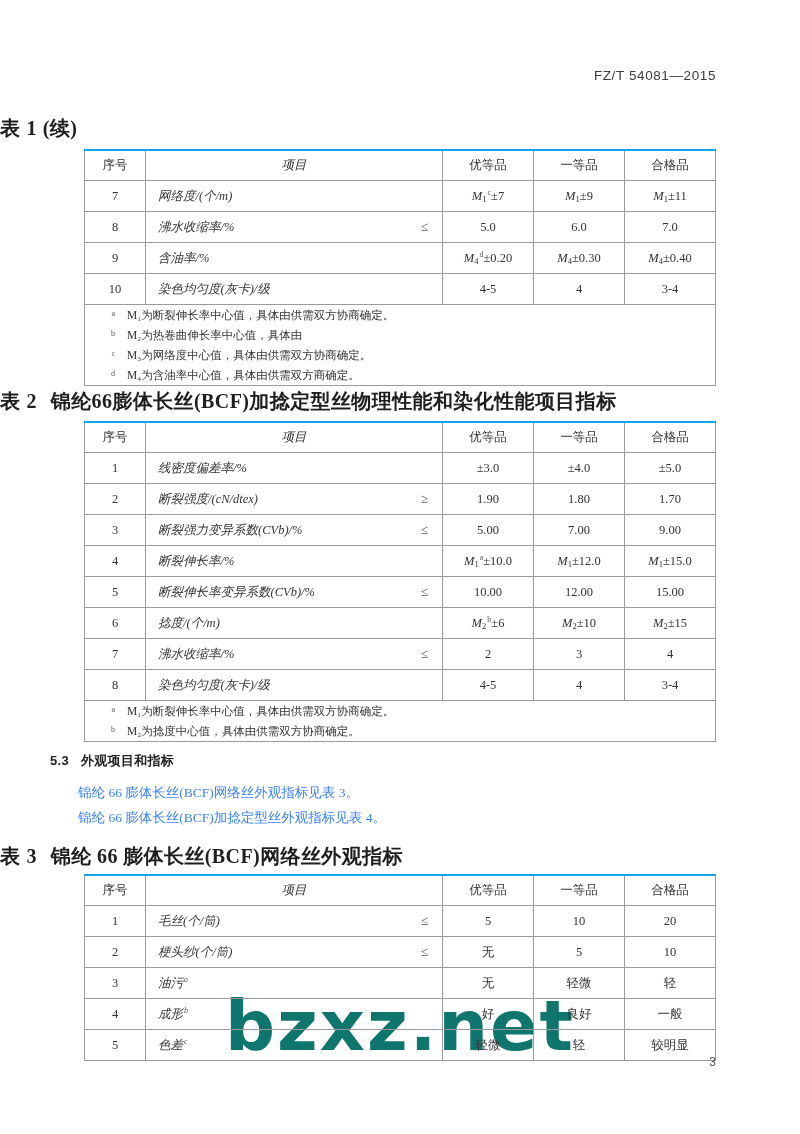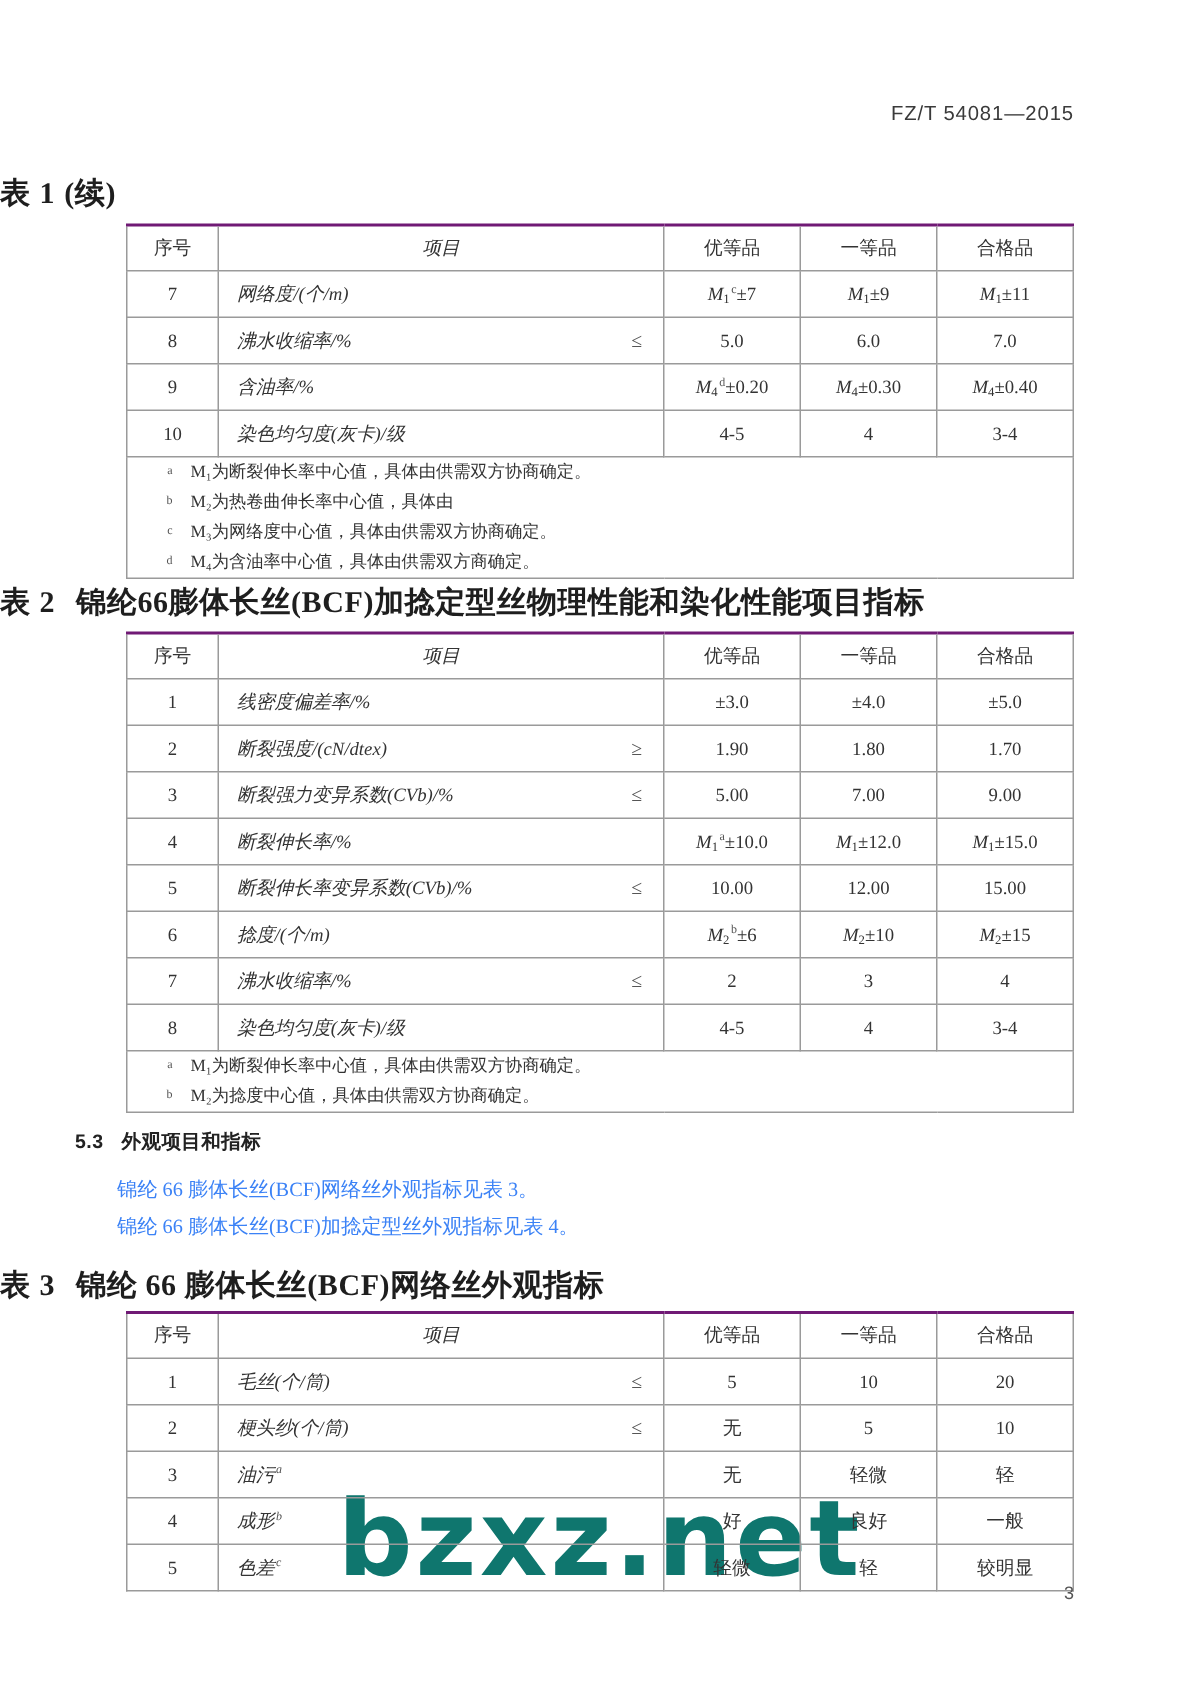--- a/index.html
+++ b/index.html
@@ -66,21 +66,21 @@
     background: transparent;
   }
   table.std td, table.std th {
     border: 1px solid #9a9a9a;
     font-size: 12.5px;
     font-weight: normal;
     color: #333;
     padding: 0;
     background: transparent;
   }
-  table.std .outer-top td { border-top: 2px solid #701a75; }
+  table.std .outer-top td { border-top: 2px solid #0ea5e9; }
   .col-no    { width: 60px;  text-align: center; }
   .col-item  { width: 296px; text-align: left; font-style: italic; }
   .col-grade { width: 90px;  text-align: center; }
 
   .hrow td { height: 29px; text-align: center; vertical-align: middle; }
   .drow td { height: 30px; vertical-align: middle; }
   .drow td.col-no { text-align: center; }
   .drow td.col-grade { text-align: center; }
 
   .item-cell {

